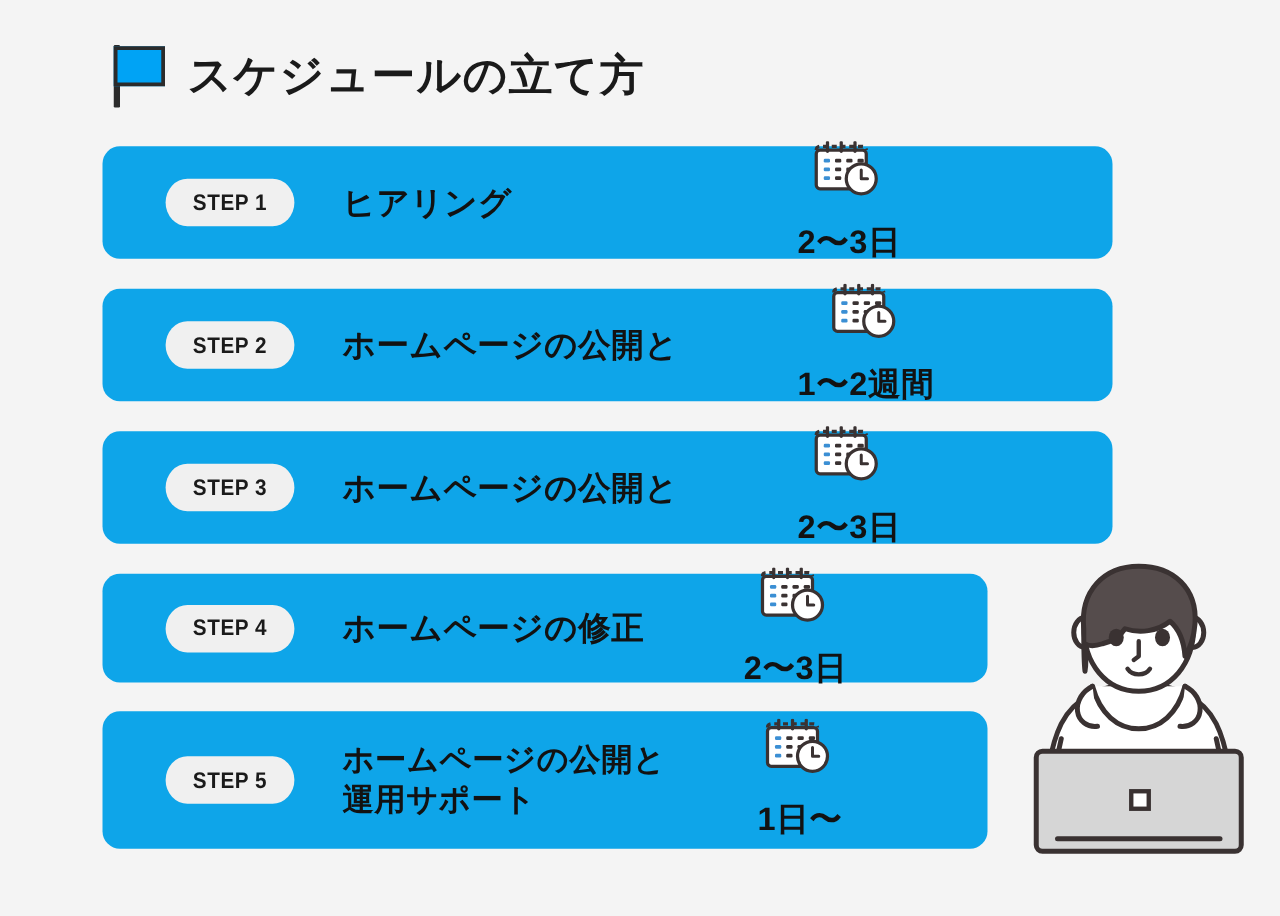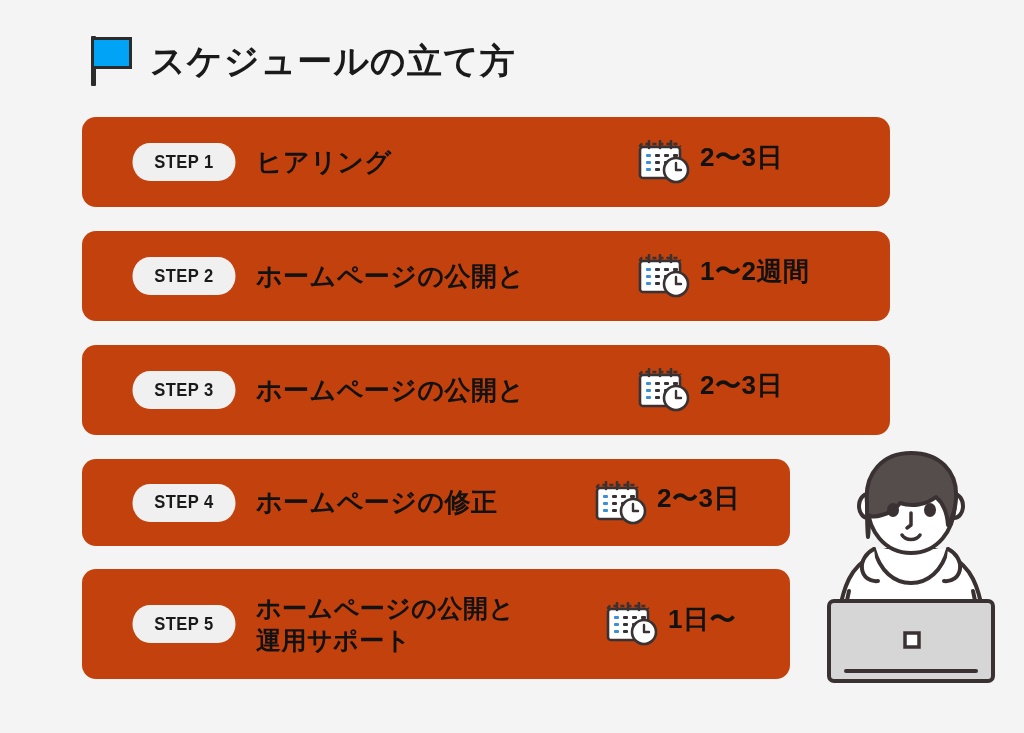--- a/index.html
+++ b/index.html
@@ -61,21 +61,21 @@
     color: #1a1a1a;
     letter-spacing: 1px;
     line-height: 1;
     white-space: nowrap;
   }
 
   
   .card {
     position: absolute;
     left: 82px;
-    background: #c2410c;
+    background: #0ea5e9;
     border-radius: 14px;
     display: flex;
     align-items: center;
     box-sizing: border-box;
   }
   .card-1 { top: 117px;  width: 808px; height: 90px; }
   .card-2 { top: 231px;  width: 808px; height: 90px; }
   .card-3 { top: 345px;  width: 808px; height: 90px; }
   .card-4 { top: 459px;  width: 708px; height: 87px; }
   .card-5 { top: 569px;  width: 708px; height: 110px; }
@@ -93,35 +93,36 @@
     font-size: 18px;
     font-weight: 700;
     letter-spacing: 0.5px;
     color: #1a1a1a;
     transform: scaleX(0.92);
   }
   .card-4 .badge, .card-5 .badge { margin-left: 46px; }
 
   .step-label {
     flex: none;
-    margin-left: 16px;
+    margin-left: 34px;
     font-size: 26px;
     font-weight: 700;
     color: #121212;
     line-height: 1.25;
     letter-spacing: 0.5px;
     white-space: pre-line;
   }
   .card-5 .step-label { font-size: 25px; line-height: 1.3; }
 
   .duration-group {
     position: absolute;
     display: flex;
-    align-items: flex-start;
-    gap: 6px;
+    align-items: center;
+    gap: 19px;
+    flex-direction: column;
   }
   .card-1 .duration-group { left: 556px; }
   .card-2 .duration-group { left: 556px; }
   .card-3 .duration-group { left: 556px; }
   .card-4 .duration-group { left: 513px; }
   .card-5 .duration-group { left: 524px; }
 
   .duration-text {
     font-size: 26px;
     font-weight: 700;

